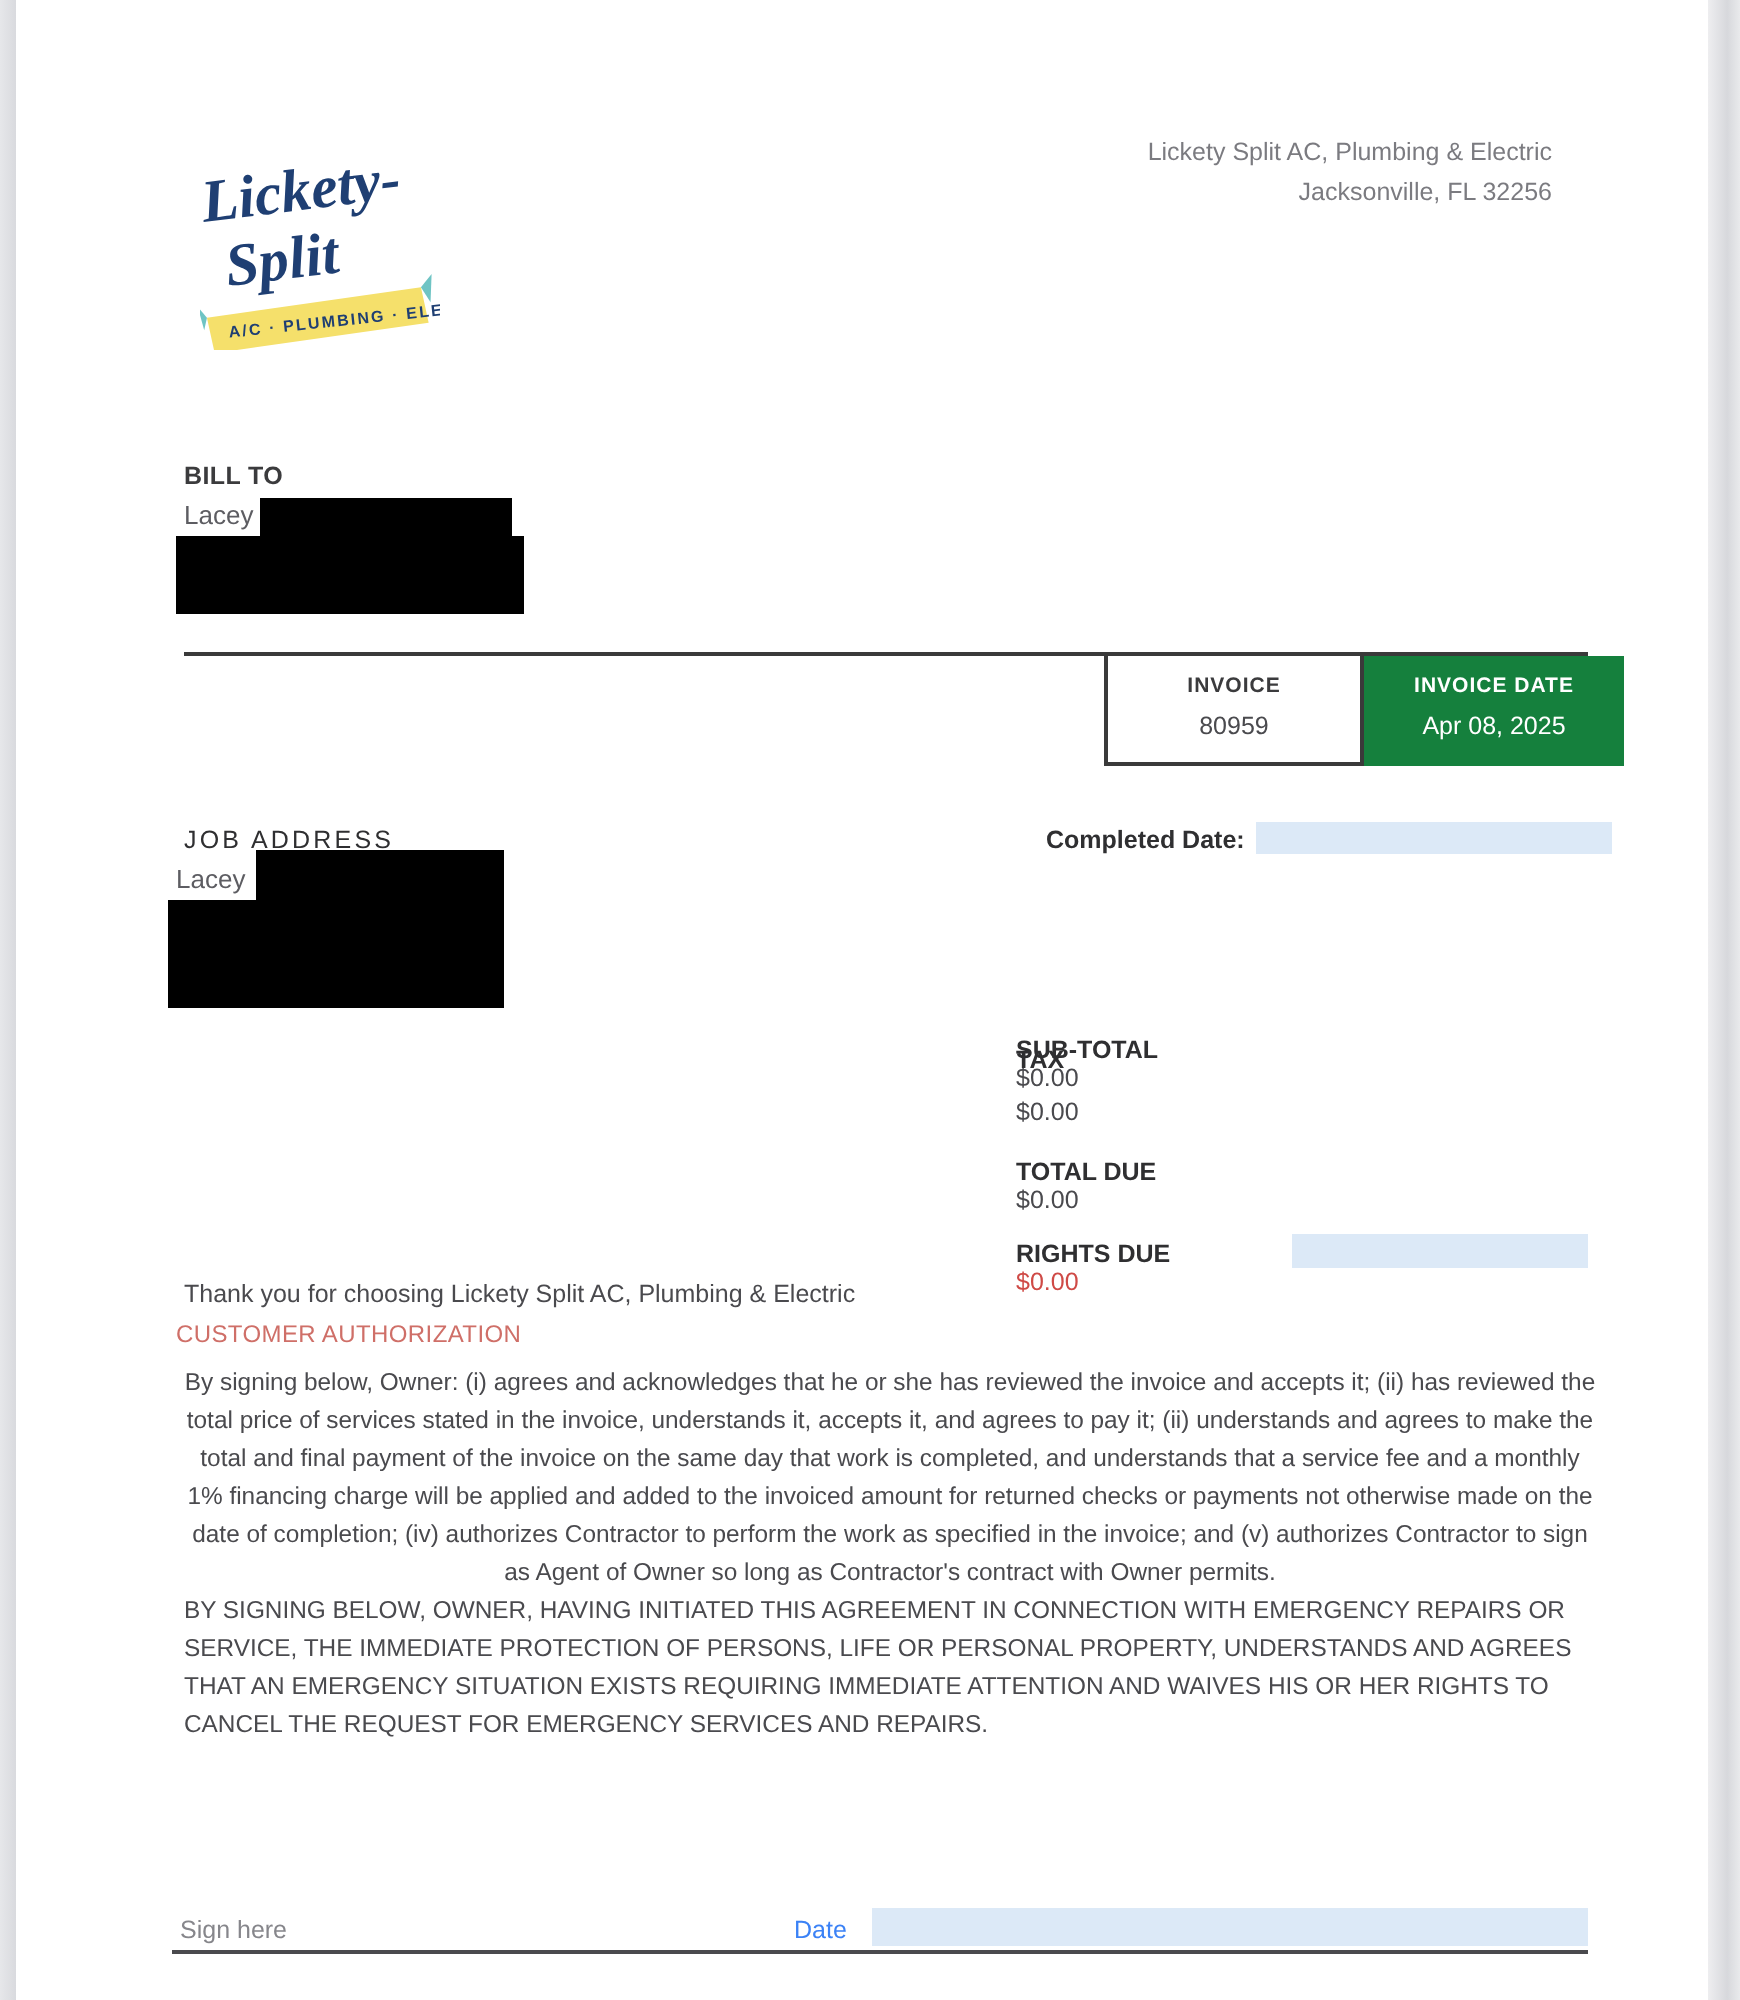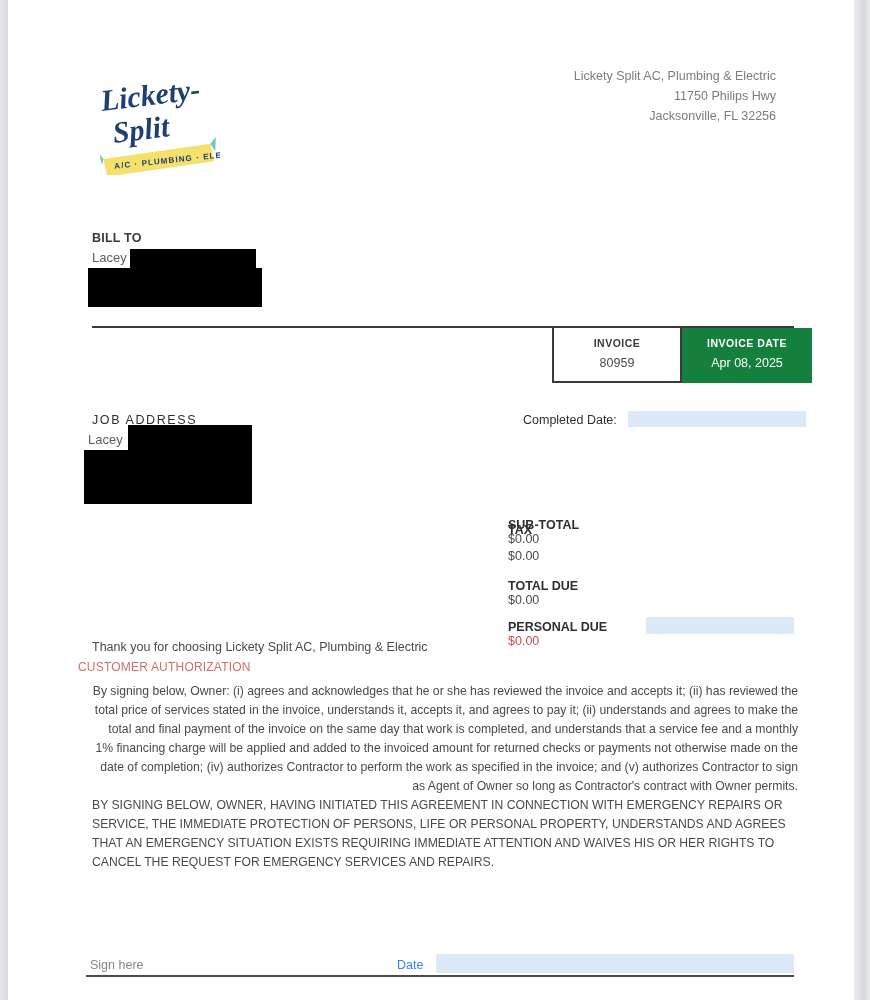--- a/index.html
+++ b/index.html
@@ -147,21 +147,21 @@
   }
   .redact-j1 { left: 120px; top: 425px; width: 124px; height: 29px; }
   .redact-j2 { left: 76px;  top: 450px; width: 168px; height: 54px; }
 
   
   .completed-label {
     position: absolute;
     left: 515px;
     top: 413px;
     font-size: 12.5px;
-    font-weight: normal;
+    font-weight: bold;
     color: #2f2f31;
   }
   .completed-field {
     position: absolute;
     left: 620px;
     top: 411px;
     width: 178px;
     height: 16px;
     background: #dce9f7;
   }
@@ -195,35 +195,35 @@
   
   .thanks {
     position: absolute;
     left: 84px;
     top: 640px;
     font-size: 12.5px;
     color: #4a4a4e;
   }
   .cust-auth {
     position: absolute;
-    left: 70px;
+    left: 80px;
     top: 660px;
     font-size: 12px;
     color: #cf6f68;
     letter-spacing: .2px;
   }
   .terms {
     position: absolute;
     left: 84px;
     top: 682px;
     width: 706px;
     font-size: 12.2px;
     line-height: 19px;
     color: #4a4a4e;
-    text-align: right;
+    text-align: center;
   }
   .terms-caps {
     position: absolute;
     left: 84px;
     top: 796px;
     width: 706px;
     font-size: 12.2px;
     line-height: 19px;
     color: #4a4a4e;
   }
@@ -278,21 +278,20 @@
         <path d="M4 78 L112 74 L114 92 L6 96 Z" fill="#f5e06b"></path>
         <path d="M4 78 L0 72 L2 84 Z" fill="#6fc4c4"></path>
         <path d="M112 74 L118 68 L116 82 Z" fill="#6fc4c4"></path>
         <text x="14" y="89" font-size="8" font-weight="bold" fill="#1f3f73" font-family="Liberation Sans, sans-serif" letter-spacing="1.1">A/C · PLUMBING · ELECTRIC</text>
       </g>
     </svg>
   </div>
 
   <div class="company-block">
     <div>Lickety Split AC, Plumbing &amp; Electric</div>
-    <div>11750 Philips Hwy</div>
     <div>Jacksonville, FL 32256</div>
   </div>
 
   <div class="billto-label">BILL TO</div>
   <div class="billto-name">Lacey</div>
   <div class="redact redact-b1"></div>
   <div class="redact redact-b2"></div>
 
   <div class="rule-top"></div>
 
@@ -322,21 +321,21 @@
   <div class="tot-row tot-tax">
     <span class="tot-label">TAX</span>
     <span class="tot-val">$0.00</span>
   </div>
   <div class="tot-row tot-total">
     <span class="tot-label">TOTAL DUE</span>
     <span class="tot-val">$0.00</span>
   </div>
   <div class="balance-field"></div>
   <div class="tot-row tot-balance">
-    <span class="tot-label">PERSONAL DUE</span>
+    <span class="tot-label">RIGHTS DUE</span>
     <span class="tot-val">$0.00</span>
   </div>
 
   <div class="thanks">Thank you for choosing Lickety Split AC, Plumbing &amp; Electric</div>
   <div class="cust-auth">CUSTOMER AUTHORIZATION</div>
   <div class="terms">By signing below, Owner: (i) agrees and acknowledges that he or she has reviewed the invoice and accepts it; (ii) has reviewed the total price of services stated in the invoice, understands it, accepts it, and agrees to pay it; (ii) understands and agrees to make the total and final payment of the invoice on the same day that work is completed, and understands that a service fee and a monthly 1% financing charge will be applied and added to the invoiced amount for returned checks or payments not otherwise made on the date of completion; (iv) authorizes Contractor to perform the work as specified in the invoice; and (v) authorizes Contractor to sign as Agent of Owner so long as Contractor's contract with Owner permits.</div>
   <div class="terms-caps">BY SIGNING BELOW, OWNER, HAVING INITIATED THIS AGREEMENT IN CONNECTION WITH EMERGENCY REPAIRS OR SERVICE, THE IMMEDIATE PROTECTION OF PERSONS, LIFE OR PERSONAL PROPERTY, UNDERSTANDS AND AGREES THAT AN EMERGENCY SITUATION EXISTS REQUIRING IMMEDIATE ATTENTION AND WAIVES HIS OR HER RIGHTS TO CANCEL THE REQUEST FOR EMERGENCY SERVICES AND REPAIRS.</div>
 
   <div class="sign-label">Sign here</div>
   <div class="date-label">Date</div>

